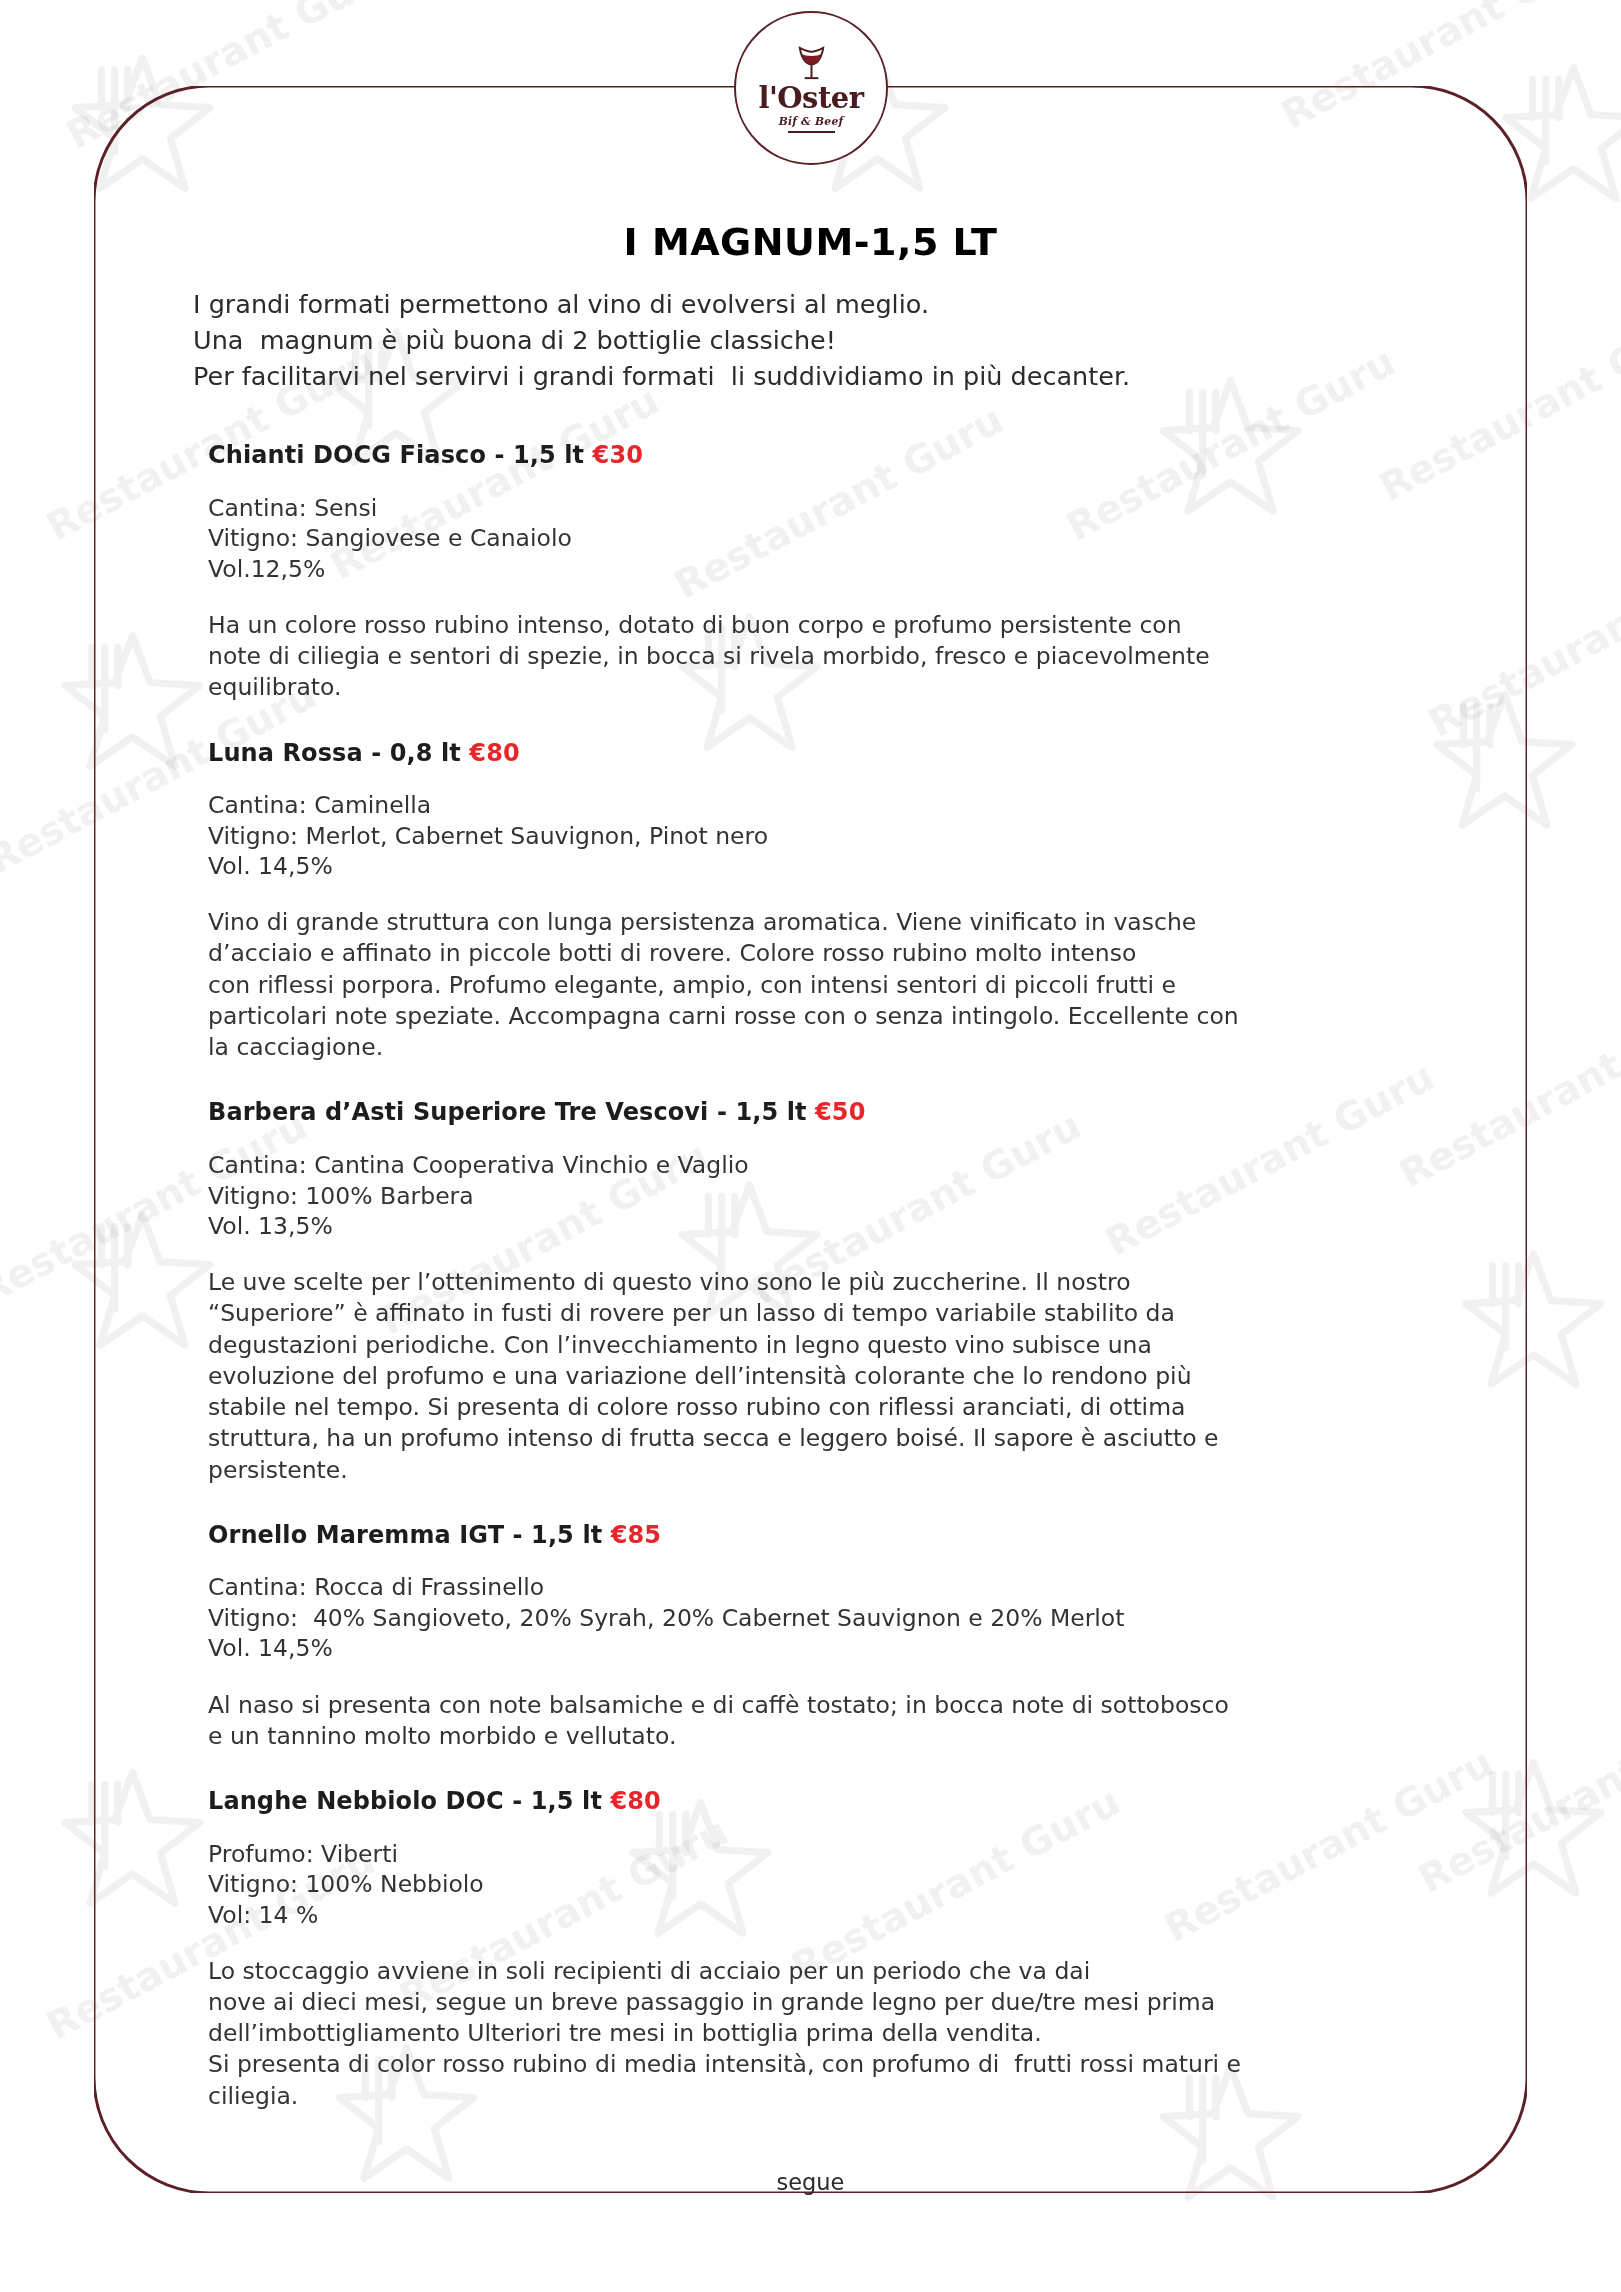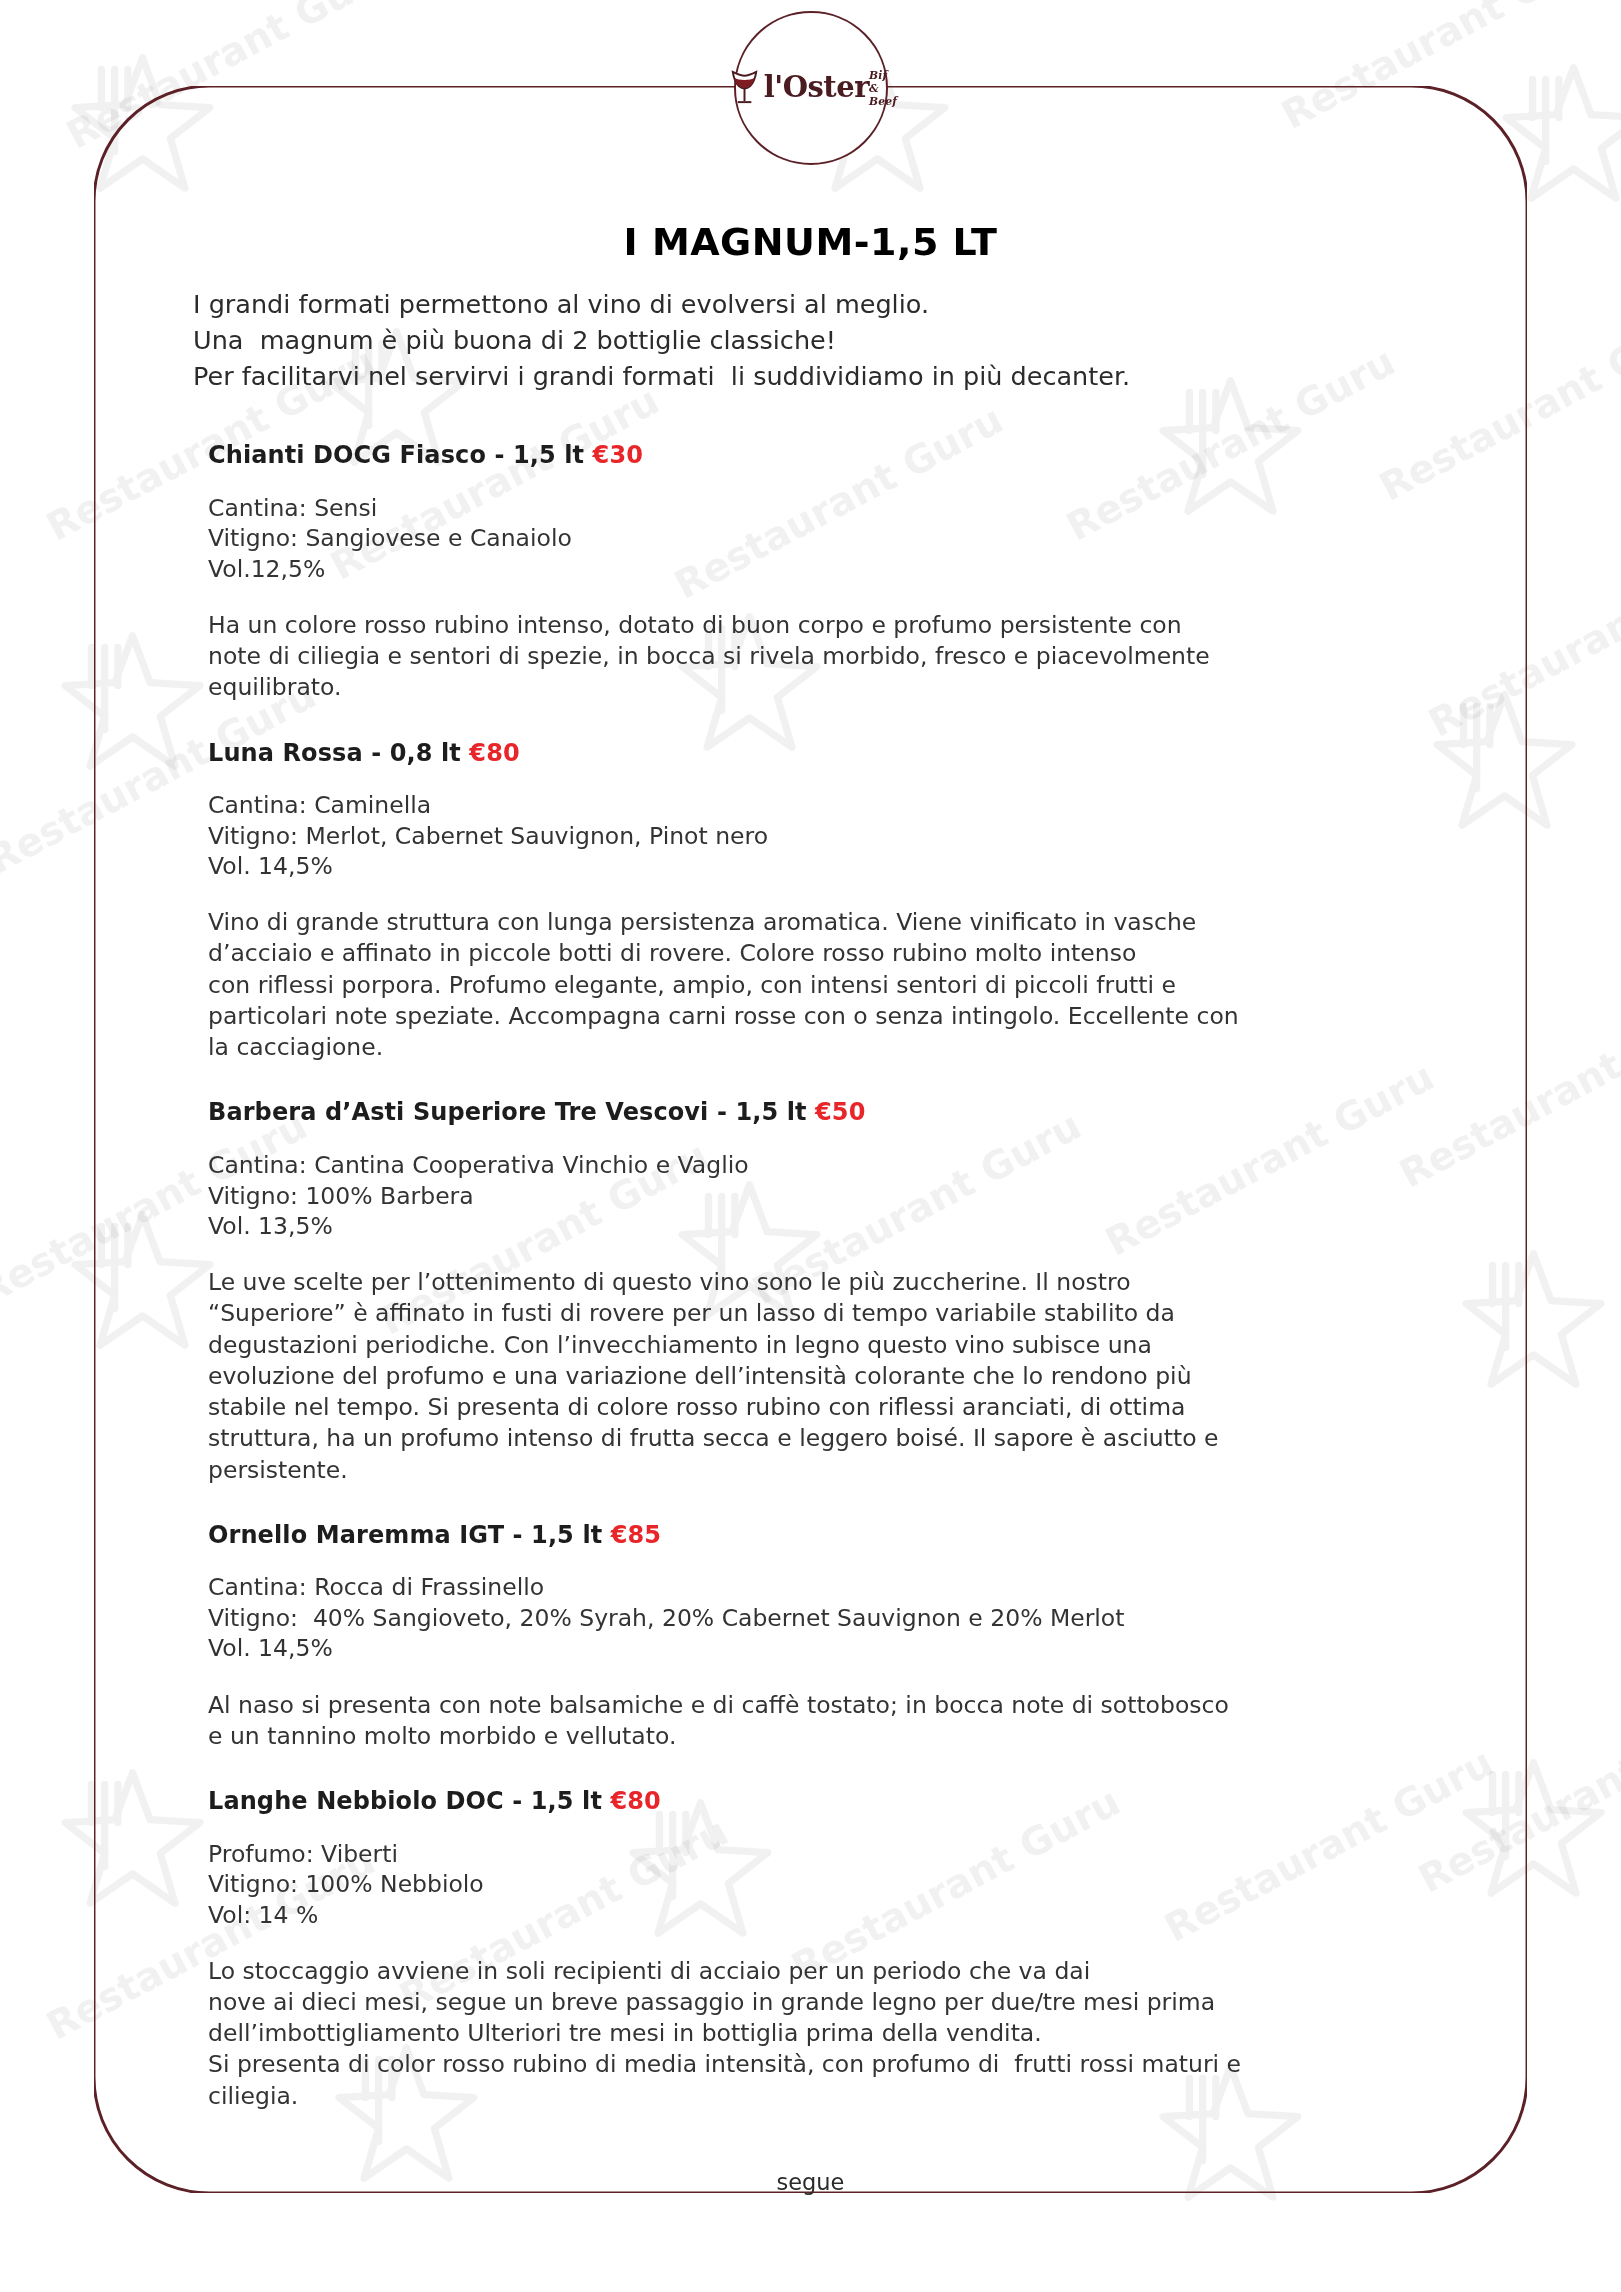--- a/index.html
+++ b/index.html
@@ -58,21 +58,21 @@
     left: 734px;
     top: 10.8px;
     width: 154px;
     height: 154px;
     border-radius: 50%;
     background: #ffffff;
     border: 2.9px solid #5c2027;
     box-sizing: border-box;
     z-index: 3;
     display: flex;
-    flex-direction: row;
+    flex-direction: column;
     align-items: center;
     justify-content: center;
   }
   .logo-glass { margin-bottom: -3.9px; }
   .logo-word {
     font-family: "DejaVu Serif", "Liberation Serif", serif;
     font-weight: 700;
     font-size: 29px;
     color: #4a1b20;
     letter-spacing: -0.5px;

